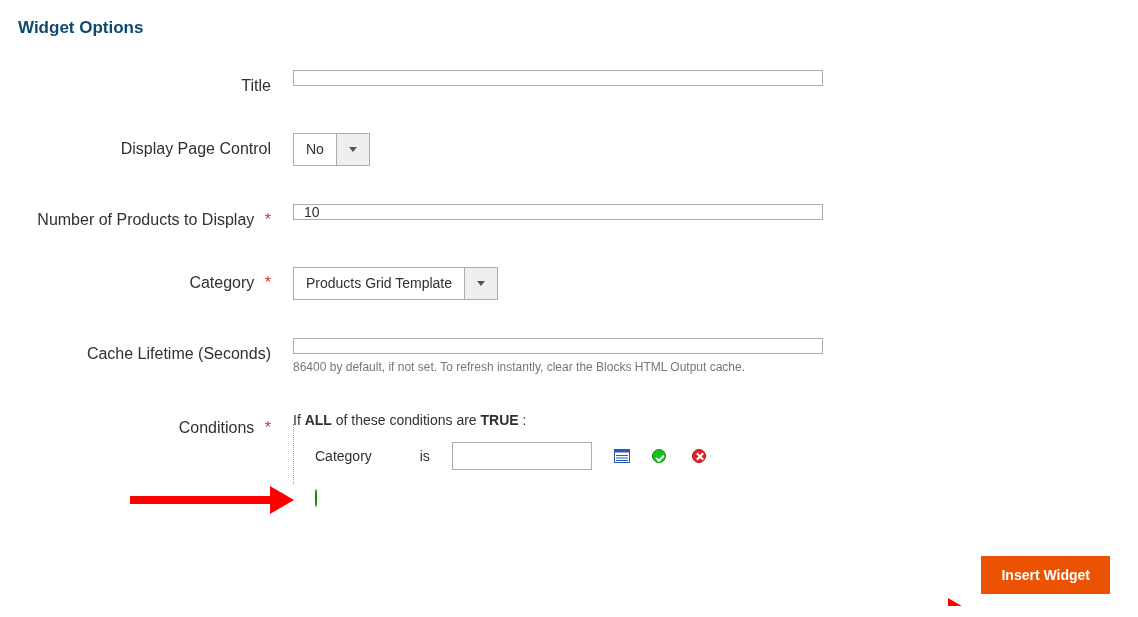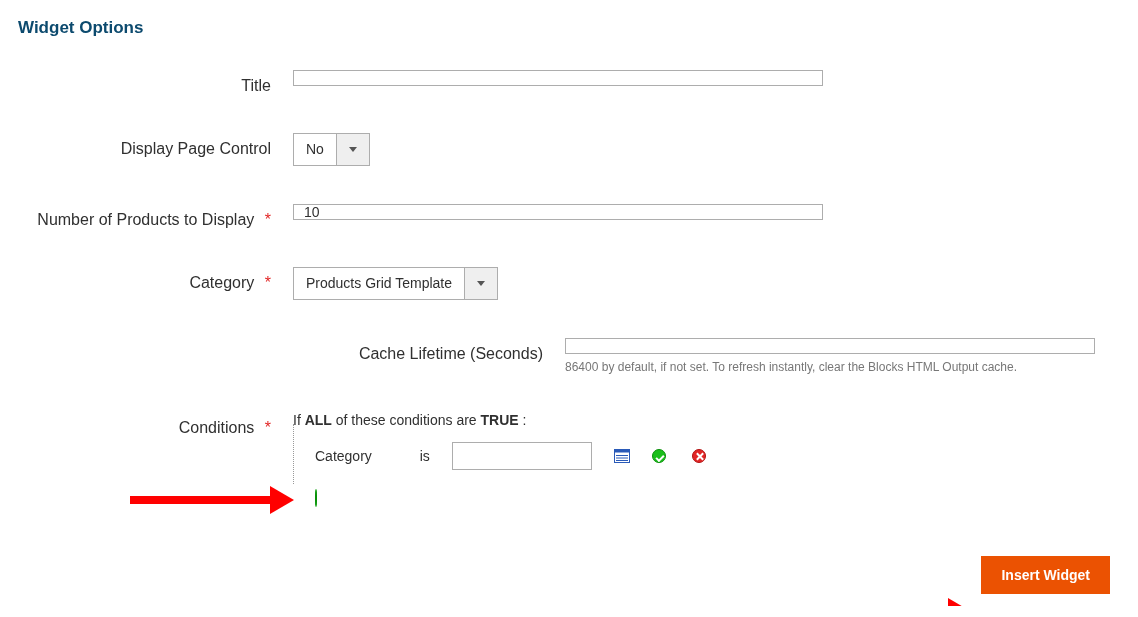--- a/index.html
+++ b/index.html
@@ -17,21 +17,21 @@
     font-size: 17px;
     font-weight: 600;
     margin: 18px 0 32px 0;
     color: #0c4a6e;
   }
   .form-row {
     display: flex;
     align-items: flex-start;
     margin-bottom: 38px;
   }
-  .form-row.tight { margin-bottom: 10px; justify-content: flex-end; }
+  .form-row.tight { margin-bottom: 10px; }
   .label-col {
     width: 275px;
     text-align: right;
     padding-right: 22px;
     padding-top: 7px;
     color: #303030;
     font-size: 16px;
   }
   .label-col .req { color: #e22626; margin-left: 6px; }
   .field-col { flex: 1; max-width: 555px; }

